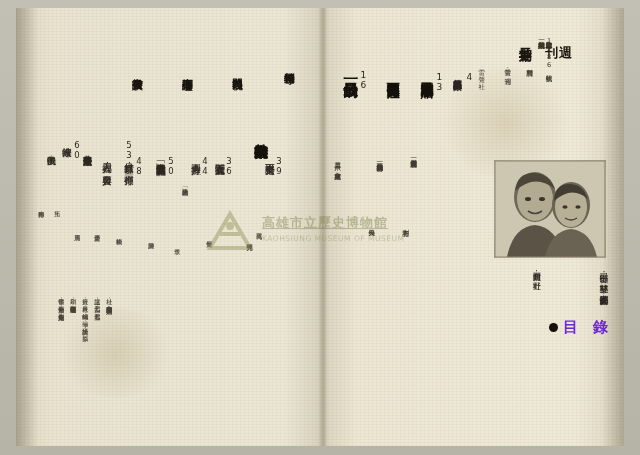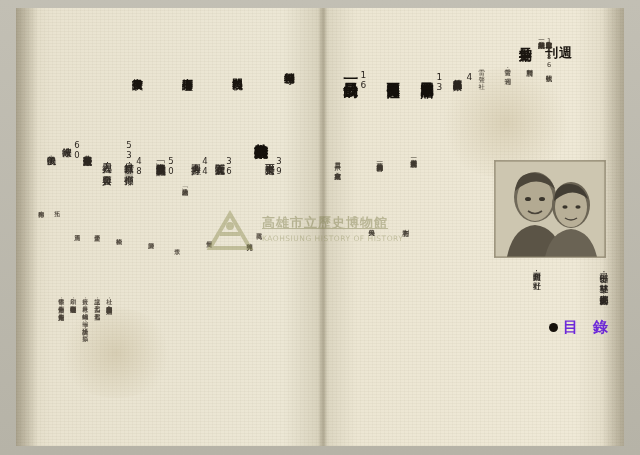--- a/index.html
+++ b/index.html
@@ -254,16 +254,16 @@
     <div class="edge-dark"></div>
     <div class="edge-dark r"></div>
 
     <div class="wm">
       <svg class="mark" viewBox="0 0 56 56">
         <path d="M8 44 L28 10 L48 44 Z" fill="none" stroke="#8a8a4e" stroke-width="4"></path>
         <path d="M18 30 L38 30" stroke="#8a8a4e" stroke-width="4"></path>
         <circle cx="28" cy="22" r="4" fill="#8a8a4e"></circle>
       </svg>
       <div class="wtxt">高雄市立歷史博物館</div>
-      <div class="wtxt2">KAOHSIUNG HISTORY OF HISTORY</div>
+      <div class="wtxt2">KAOHSIUNG MUSEUM OF MUSEUM</div>
     </div>
   </div>
 </div>
 
 </body></html>

